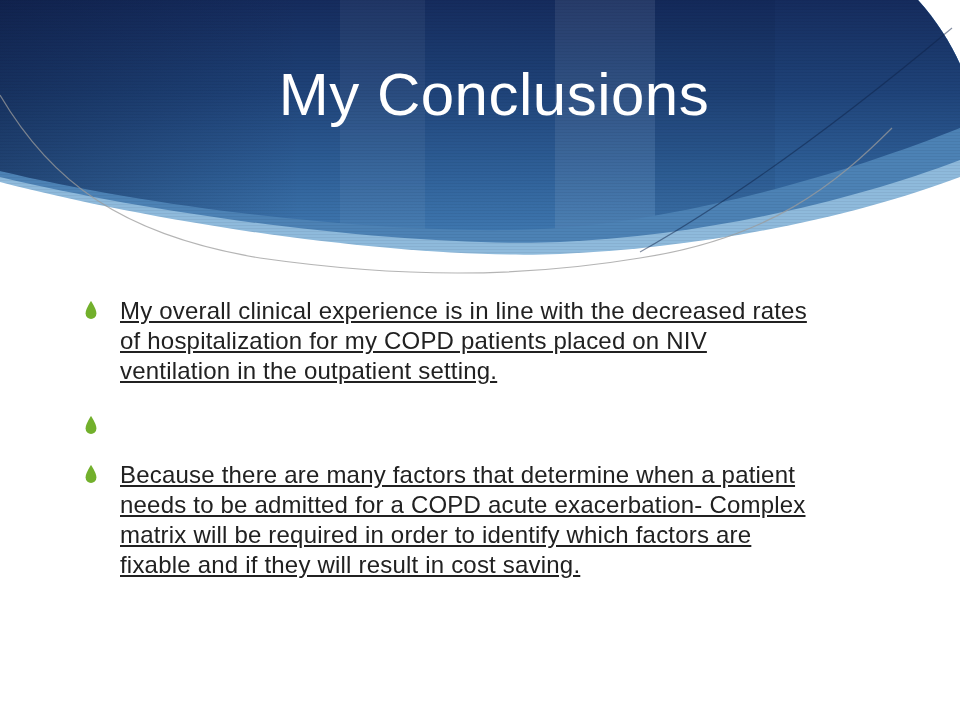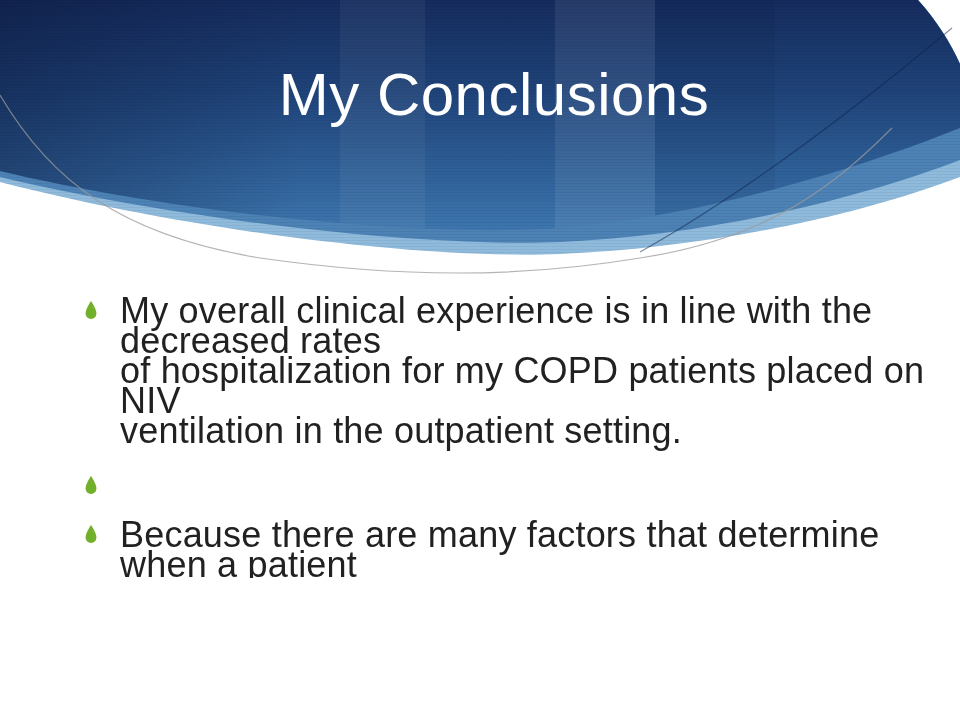--- a/index.html
+++ b/index.html
@@ -42,25 +42,26 @@
     display: flex;
     align-items: flex-start;
     margin: 0 0 25px 0;
   }
   .drop {
     width: 14px; height: 19px;
     margin: 5px 22px 0 0;
     flex: none;
   }
   .btext {
-    font-size: 36px;
+    font-size: 24px;
     line-height: 30px;
     letter-spacing: 0.2px;
     color: #212121;
     white-space: pre-line;
+    text-decoration: underline;
   }
 </style>
 </head>
 <body>
 
 <div class="slide">
 
   <svg class="header-art" viewBox="0 0 960 300" aria-hidden="true">
     <defs>
       <linearGradient id="gradDark" x1="0" y1="0" x2="0" y2="1">

